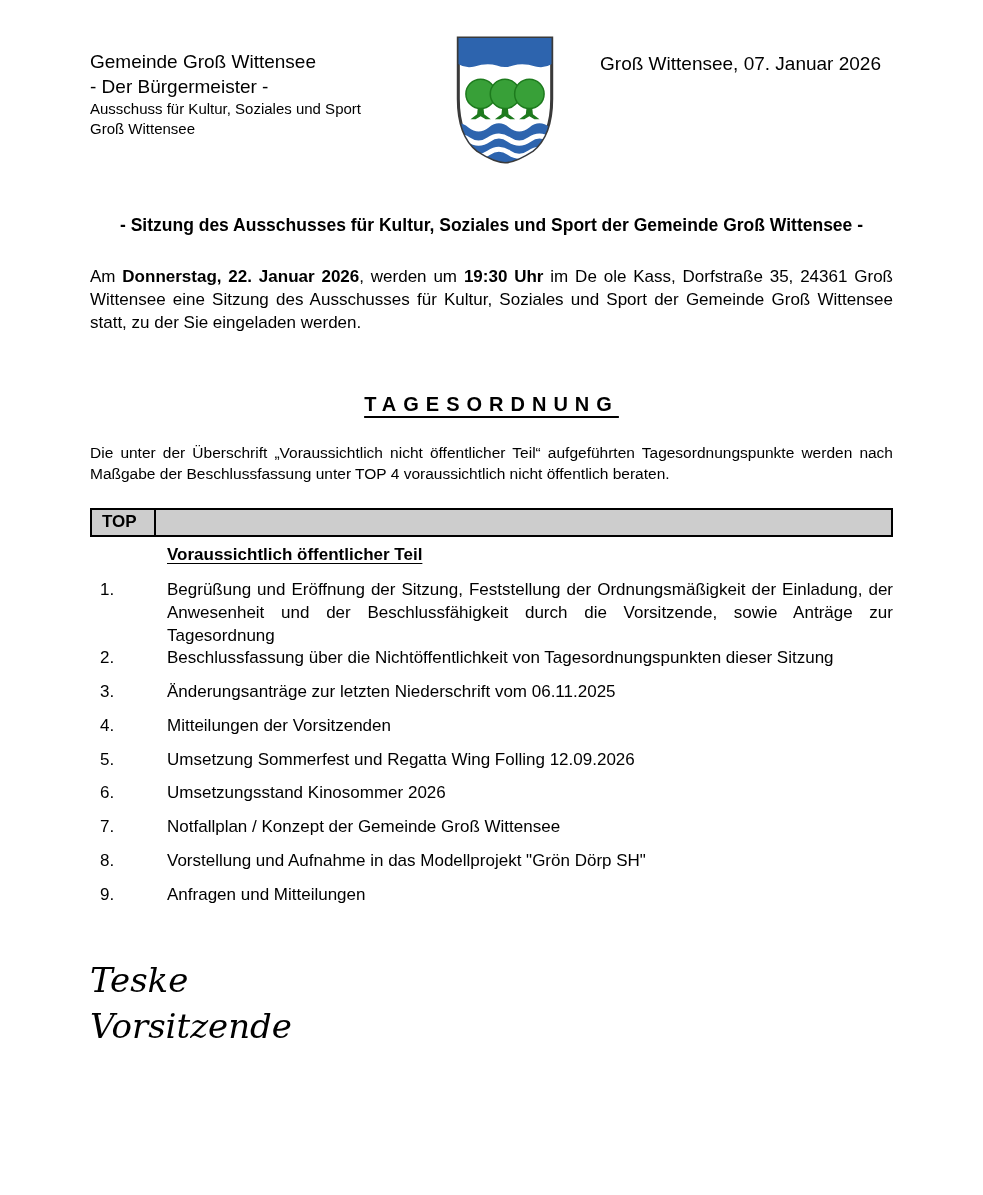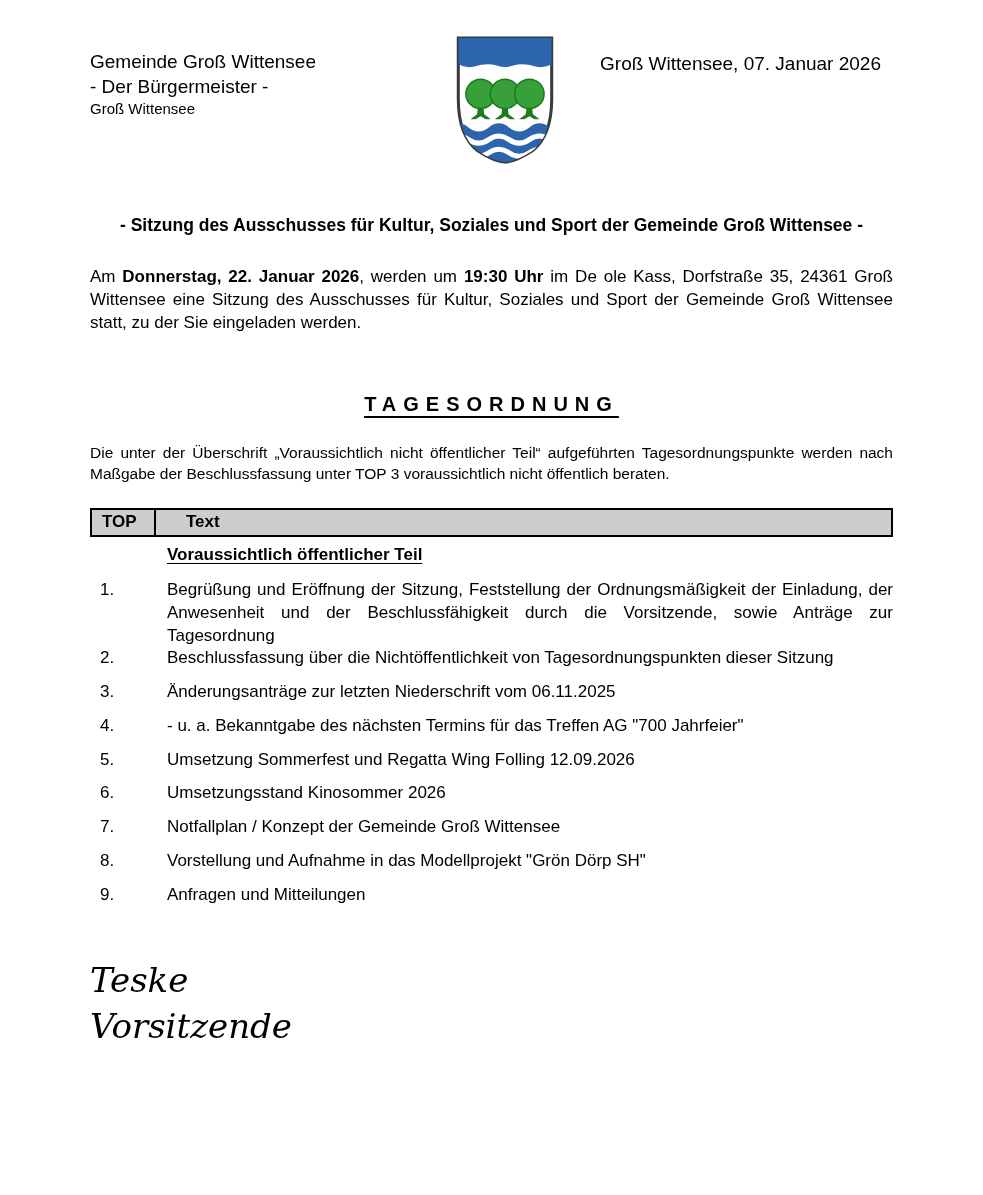--- a/index.html
+++ b/index.html
@@ -135,20 +135,21 @@
 </style>
 </head>
 <body>
 
 <div class="page">
 
   <header class="letterhead">
     <div class="sender">
       <div class="sender-big">Gemeinde Groß Wittensee</div>
       <div class="sender-big">- Der Bürgermeister -</div>
+      <div class="sender-small">Ausschuss für Kultur, Soziales und Sport</div>
       <div class="sender-small">Groß Wittensee</div>
     </div>
 
     <svg class="coat-of-arms" viewBox="0 0 100 132" xmlns="http://www.w3.org/2000/svg" aria-hidden="true">
       <defs>
         <clipPath id="shieldClip">
           <path d="M4,4 L96,4 L96,64 Q96,100 77,115 Q60,126 50,126 Q40,126 23,115 Q4,100 4,64 Z"></path>
         </clipPath>
       </defs>
       <path d="M4,4 L96,4 L96,64 Q96,100 77,115 Q60,126 50,126 Q40,126 23,115 Q4,100 4,64 Z" fill="#ffffff" stroke="#3a3a3a" stroke-width="3"></path>
@@ -171,26 +172,25 @@
     <div class="dateline">Groß Wittensee, 07. Januar 2026</div>
   </header>
 
 
   <h2 class="doc-subtitle">- Sitzung des Ausschusses für Kultur, Soziales und Sport der Gemeinde Groß Wittensee -</h2>
 
   <p class="intro"><span>Am </span><b>Donnerstag, 22. Januar 2026</b><span>, werden um </span><b>19:30 Uhr</b><span> im De ole Kass, Dorfstraße 35, 24361 Groß Wittensee eine Sitzung des Ausschusses für Kultur, Soziales und Sport der Gemeinde Groß Wittensee statt, zu der Sie eingeladen werden.</span></p>
 
   <h3 class="agenda-heading">TAGESORDNUNG</h3>
 
-  <p class="note">Die unter der Überschrift „Voraussichtlich nicht öffentlicher Teil“ aufgeführten Tagesordnungspunkte werden nach Maßgabe der Beschlussfassung unter TOP 3 voraussichtlich nicht öffentlich beraten.</p>
+  <p class="note">Die unter der Überschrift „Voraussichtlich nicht öffentlicher Teil“ aufgeführten Tagesordnungspunkte werden nach Maßgabe der Beschlussfassung unter TOP 4 voraussichtlich nicht öffentlich beraten.</p>
 
   <div class="agenda-table">
     <div class="table-header" style="background: rgb(205, 205, 205); gap: 20px;">
       <div class="th-cell first">TOP</div>
-      <div class="th-cell">Text</div>
     </div>
 
     <div class="section-row">
       <div class="col-num"></div>
       <div class="section-heading">Voraussichtlich öffentlicher Teil</div>
     </div>
 
     <div id="agenda-items">
   <div class="agenda-row">
     <div class="col-num">1.</div>
@@ -212,21 +212,21 @@
     <div class="col-num">3.</div>
     <div class="col-text">
       <div class="item-main">Änderungsanträge zur letzten Niederschrift vom 06.11.2025</div>
 
     </div>
   </div>
 
   <div class="agenda-row">
     <div class="col-num">4.</div>
     <div class="col-text">
-      <div class="item-sub">- u. a. Bekanntgabe des nächsten Termins für das Treffen AG "700 Jahrfeier"</div>
+      <div class="item-main">Mitteilungen der Vorsitzenden</div>
     </div>
   </div>
 
   <div class="agenda-row">
     <div class="col-num">5.</div>
     <div class="col-text">
       <div class="item-main">Umsetzung Sommerfest und Regatta Wing Folling 12.09.2026</div>
 
     </div>
   </div>

